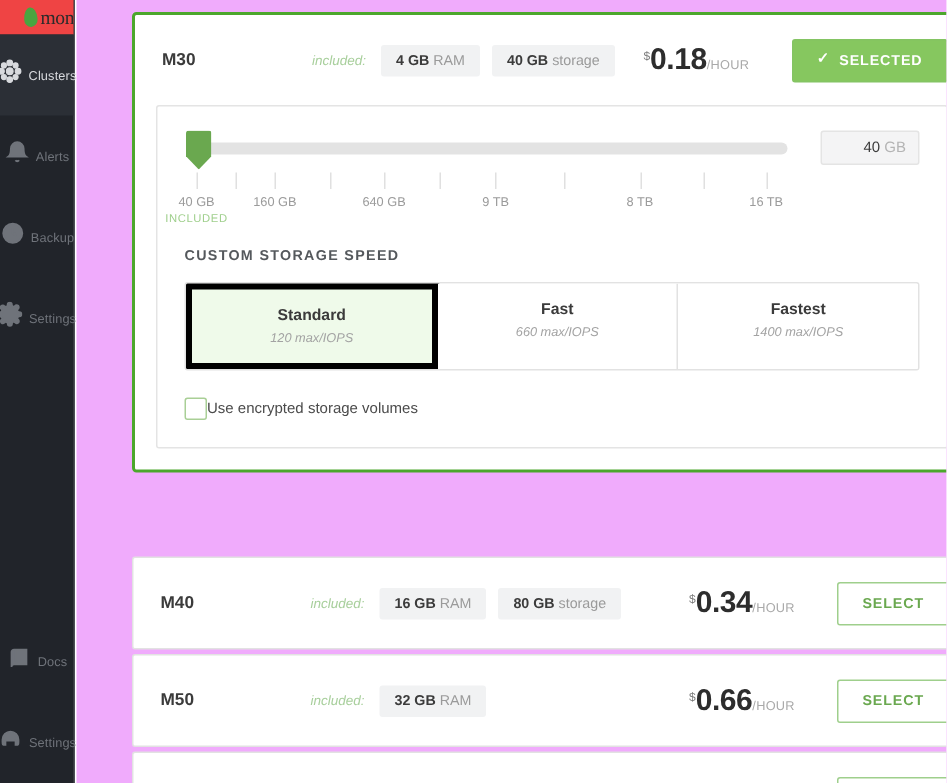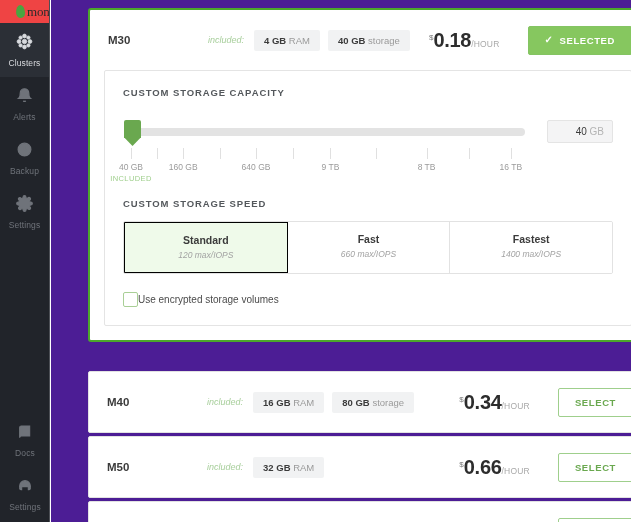--- a/index.html
+++ b/index.html
@@ -35,40 +35,40 @@
   .brand-text {
     font-family: "Liberation Serif", serif;
     font-size: 13px;
     color: #2b2b2b;
     margin-left: 2px;
     white-space: nowrap;
     letter-spacing: -0.2px;
   }
   .nav-item {
     height: 54px;
-    display: flex; flex-direction: column;
+    display: flex; flex-direction: row;
     align-items: center; justify-content: center;
     gap: 4px;
     color: #6f737a;
     cursor: pointer;
   }
   .nav-item .nav-label {
     font-size: 8.5px;
     letter-spacing: 0.1px;
   }
   .nav-item.active { background: #2b2f36; color: #d8dade; }
   .nav-item.active svg { stroke: #d8dade; fill: #d8dade; }
   .nav-item svg { stroke: #6f737a; fill: #6f737a; }
   .nav-bottom { position: absolute; bottom: 0; left: 0; width: 50px; }
 
   
   .main {
     position: absolute; left: 51px; top: 0;
     width: 580px; height: 522px;
-    background: #4c1d95;
+    background: #f0abfc;
     overflow: hidden;
   }
 
   .tier-card {
     position: absolute;
     left: 37px;
     width: 560px;
     background: #ffffff;
     border: 1px solid #e2e2e2;
     border-radius: 2px;
@@ -217,21 +217,21 @@
     flex: 1;
     text-align: center;
     padding: 11px 4px 12px 4px;
     background: #ffffff;
     border-right: 1px solid #e2e2e2;
     cursor: pointer;
   }
   .speed-opt:last-child { border-right: none; }
   .speed-opt.active {
     background: #effaea;
-    border: 2px solid #000000;
+    border: 5px solid #000000;
     margin: -1px;
     border-radius: 2px;
   }
   .speed-name { font-size: 10.5px; font-weight: bold; color: #3b3b3b; }
   .speed-sub { font-size: 8.5px; font-style: italic; color: #a3a3a3; margin-top: 4px; }
 
   
   .cbx-row { display: flex; align-items: center; margin-top: 18px; }
   .cbx {
     width: 15px; height: 15px;
@@ -346,21 +346,20 @@
           <span class="price-unit">/HOUR</span>
         </div>
         <button class="btn-selected">
           <span class="check-glyph">✓</span>
           <span>SELECTED</span>
         </button>
       </div>
 
       <div class="config-panel">
 
-        <div class="section-title">CUSTOM STORAGE CAPACITY</div>
 
         <div class="slider-row">
           <div class="slider-area">
             <div class="slider-track"></div>
             <div class="slider-handle" style="left: calc(0% + 1px);"></div>
             <div class="ticks" id="ticks">
                 <div class="tick" style="left: calc(0% + 8px);"></div>
                 <div class="tick" style="left: calc(6.2725% + 8px);"></div>
                 <div class="tick" style="left: calc(12.738% + 8px);"></div>
                 <div class="tick" style="left: calc(21.7125% + 8px);"></div>

